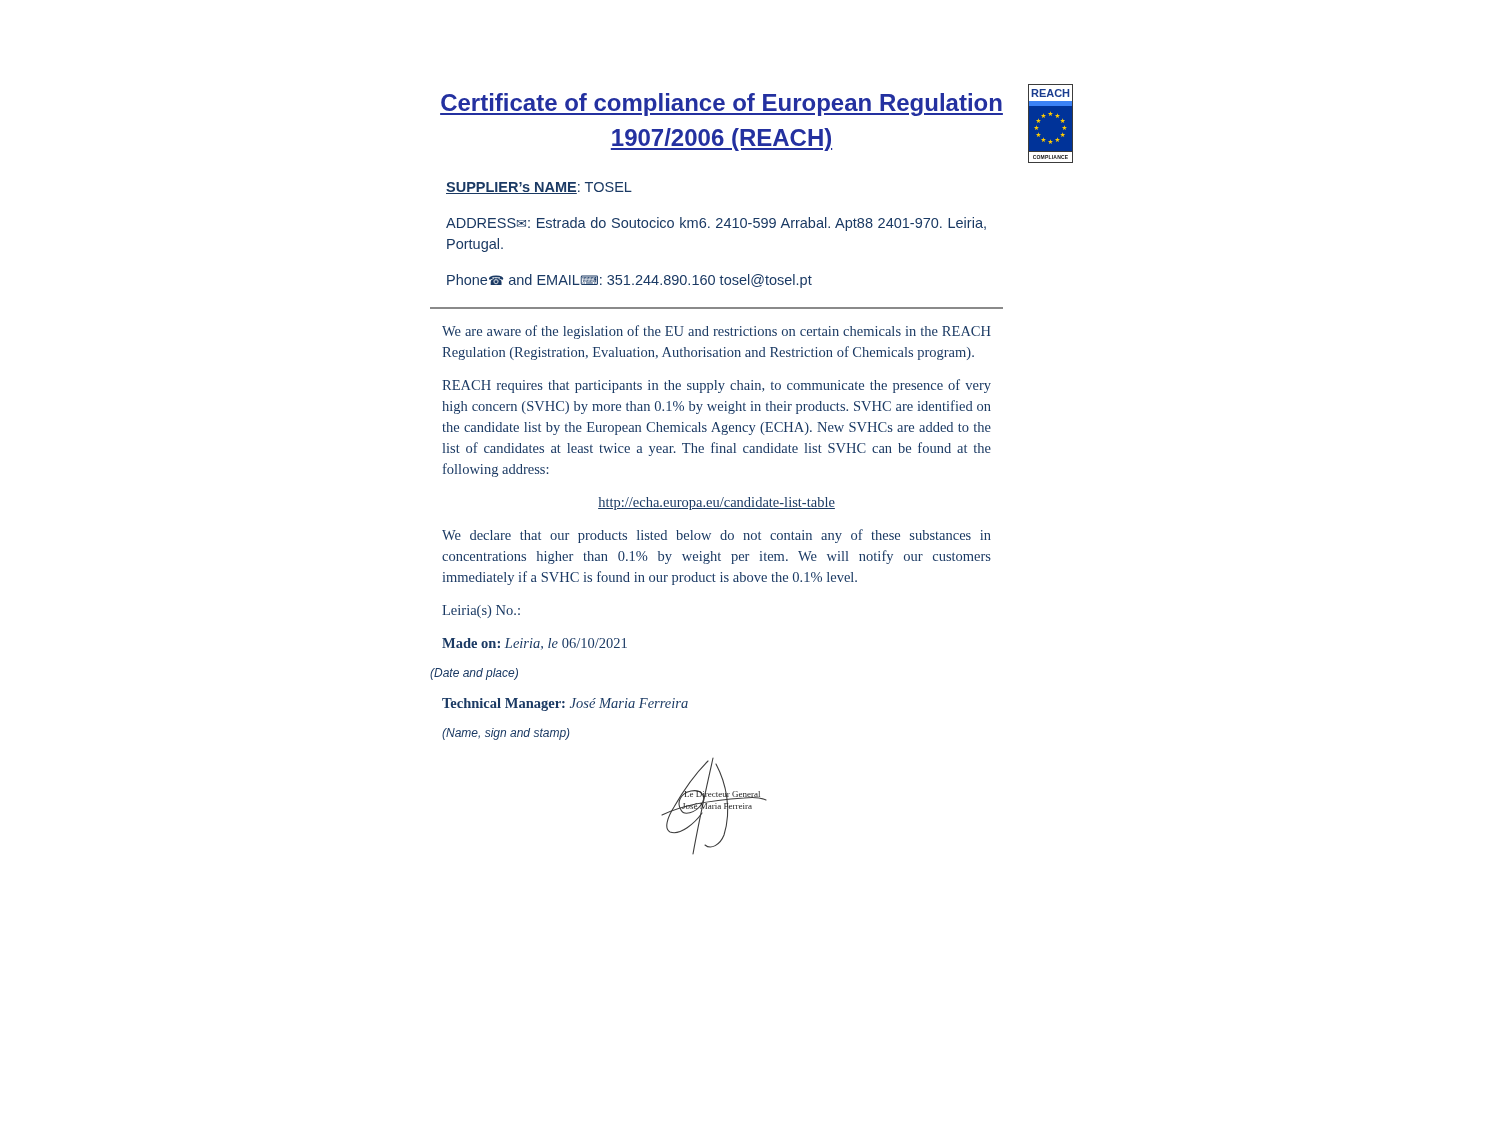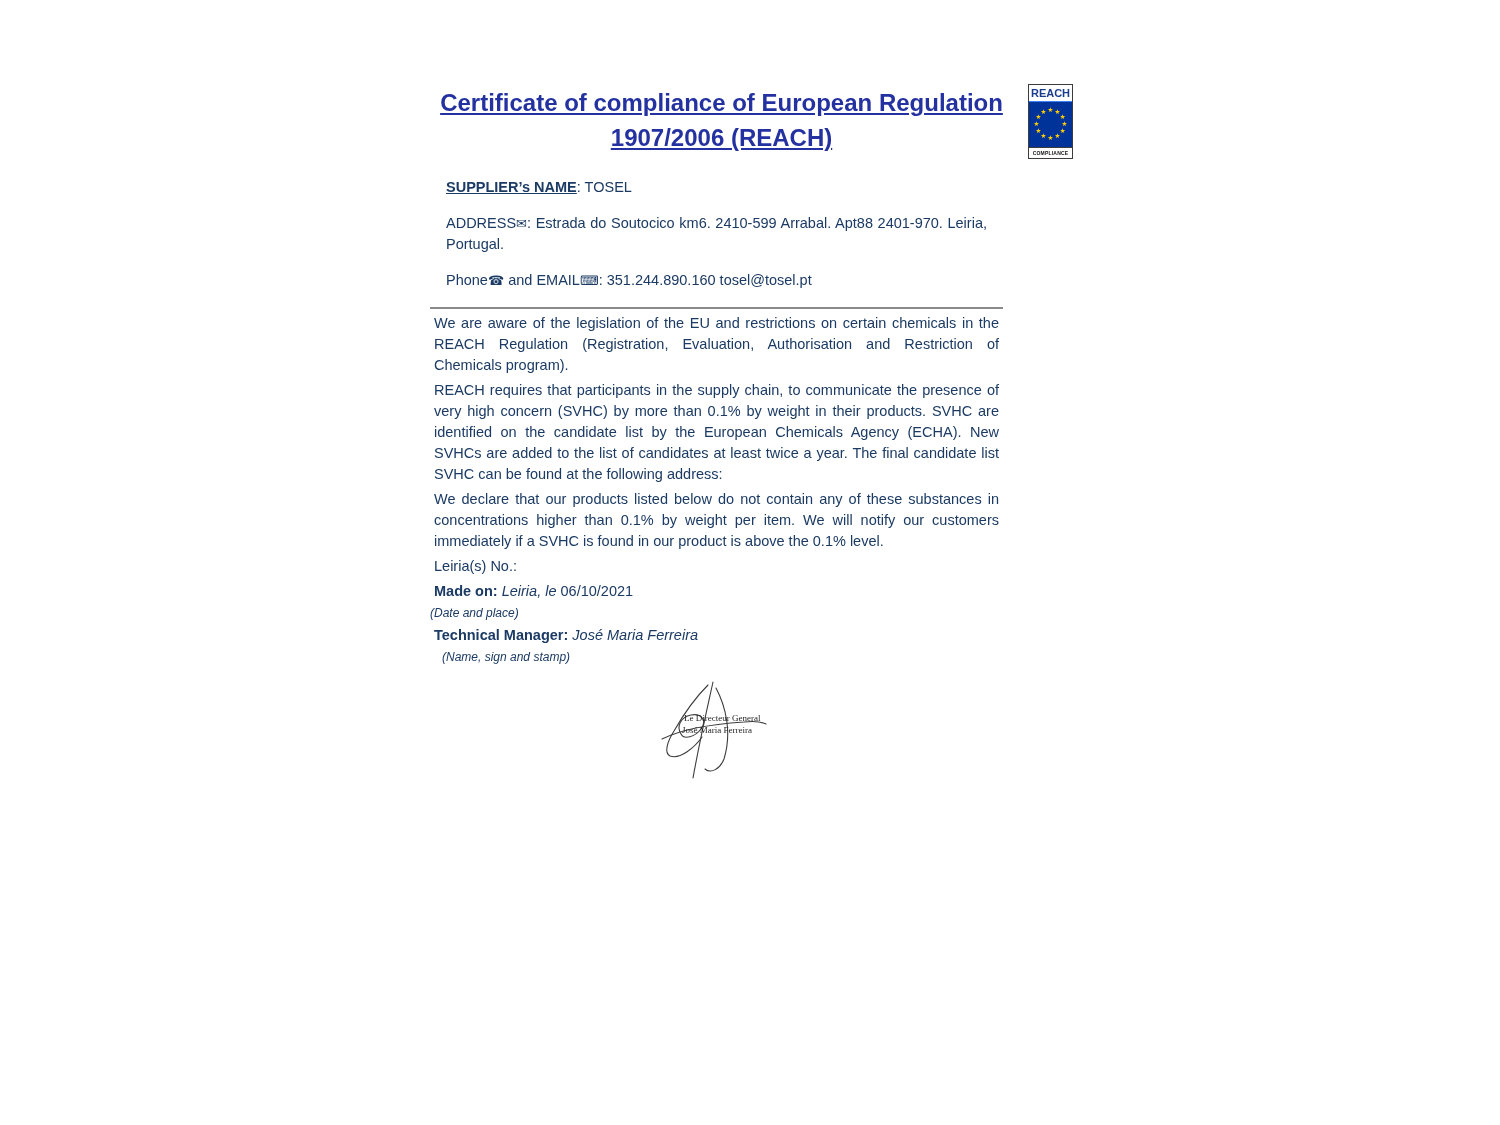--- a/index.html
+++ b/index.html
@@ -24,21 +24,21 @@
     font-weight:bold;
     font-size:24px;
     line-height:35px;
     margin:0 0 22px 10px;
   }
   .title .tline{text-decoration:underline;}
   .sup-line{margin:16px;line-height:20px;}
   .bu{font-weight:bold;text-decoration:underline;}
   .icon-glyph{font-size:13px;}
   .rule{height:0;border-top:2px solid #8a8a8a;margin-top:14px;}
-  p.para{margin:4px;}
+  p.para{margin:12px;font-family:Liberation Serif, serif;}
   .p1{margin-top:26px;}
   .p2{margin-top:30px;}
   .p3{margin-top:42px;}
   .p4{margin-top:32px;}
   .link-line{text-align:center;margin-top:28px;}
   .link-line a{color:#1b3a64;text-decoration:underline;cursor:pointer;}
   .article{margin-top:30px;text-align:left;}
   .made-on{margin-top:55px;text-align:left;}
   .manager{margin-top:16px;text-align:left;}
   .bold{font-weight:bold;}
@@ -47,21 +47,21 @@
   .note2{margin-left:12px;}
   .sig-wrap{margin:16px 0 0 2px;text-align:center;}
 
   
   .reach-logo{
     position:absolute;left:1028px;top:84px;width:45px;
     border:1px solid #3c3c3c;background:#ffffff;box-sizing:border-box;
   }
   .reach-top{
     font-weight:bold;font-size:11px;line-height:14px;text-align:center;
-    color:#1a3c8f;border-bottom:1px solid #3b82f6;padding:1px 0;
+    color:#1a3c8f;border-bottom:5px solid #3b82f6;padding:1px 0;
   }
   .reach-flag{height:45px;background:#003399;position:relative;}
   .reach-flag svg{display:block;}
   .reach-bottom{
     font-size:5px;font-weight:bold;line-height:8px;text-align:center;
     color:#111;border-top:1px solid #3c3c3c;padding:1px 0;letter-spacing:0.2px;
   }
 </style>
 </head>
 <body>
@@ -104,20 +104,21 @@
 
     <p class="sup-line"><span>Phone</span><span class="icon-glyph">☎</span><span> and EMAIL</span><span class="icon-glyph">⌨</span><span>: 351.244.890.160 tosel@tosel.pt</span></p>
 
     <div class="rule"></div>
 
     <p class="para p1">We are aware of the legislation of the EU and restrictions on certain chemicals in the REACH Regulation (Registration, Evaluation, Authorisation and Restriction of Chemicals program).</p>
 
 
     <p class="para p3">REACH requires that participants in the supply chain, to communicate the presence of very high concern (SVHC) by more than 0.1% by weight in their products. SVHC are identified on the candidate list by the European Chemicals Agency (ECHA). New SVHCs are added to the list of candidates at least twice a year. The final candidate list SVHC can be found at the following address:</p>
 
+    <p class="para link-line"><a>http://echa.europa.eu/candidate-list-table</a></p>
 
     <p class="para p4">We declare that our products listed below do not contain any of these substances in concentrations higher than 0.1% by weight per item. We will notify our customers immediately if a SVHC is found in our product is above the 0.1% level.</p>
 
     <p class="para article">Leiria(s) No.:</p>
 
     <p class="para made-on"><span class="bold">Made on:</span><span class="ital"> Leiria, le </span><span>06/10/2021</span></p>
     <p class="note">(Date and place)</p>
 
     <p class="para manager"><span class="bold">Technical Manager:</span><span class="ital"> José Maria Ferreira</span></p>
     <p class="note note2">(Name, sign and stamp)</p>

